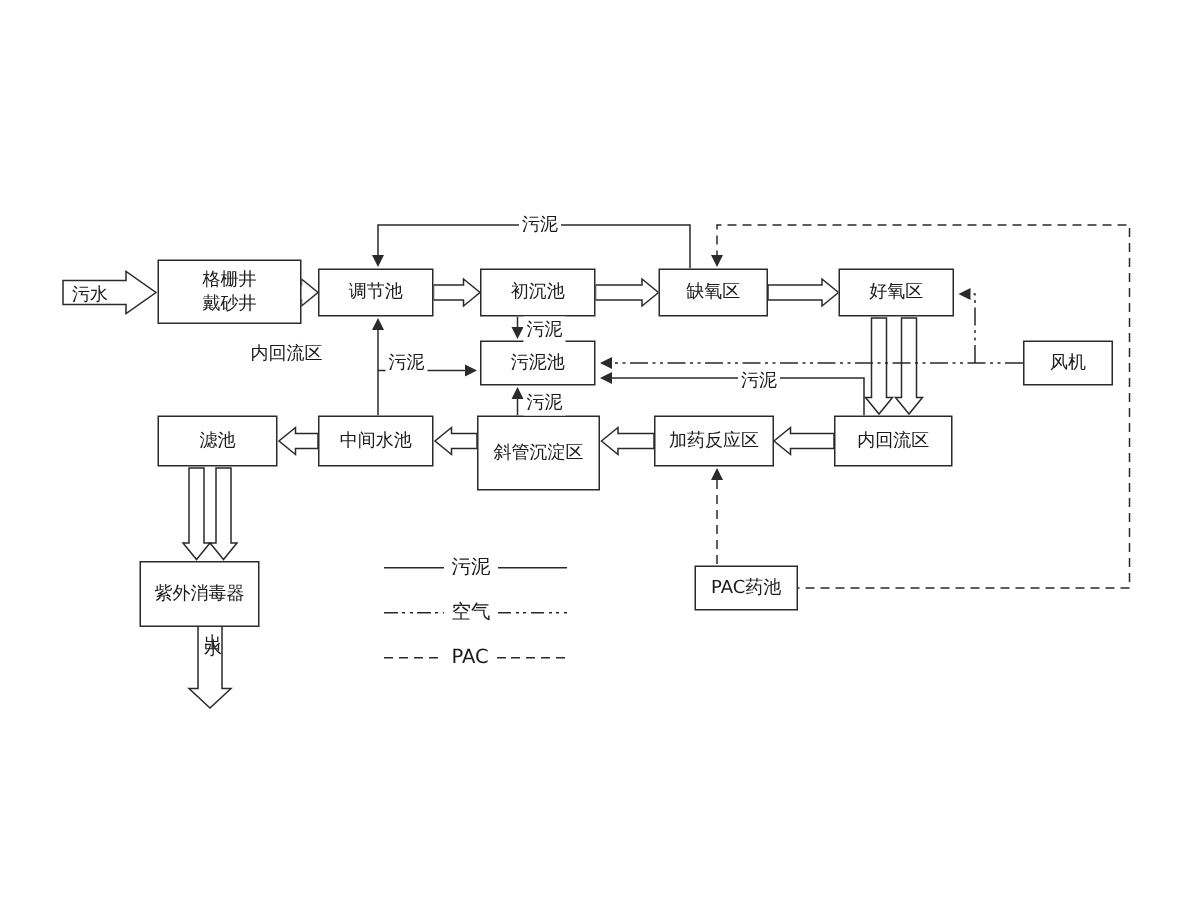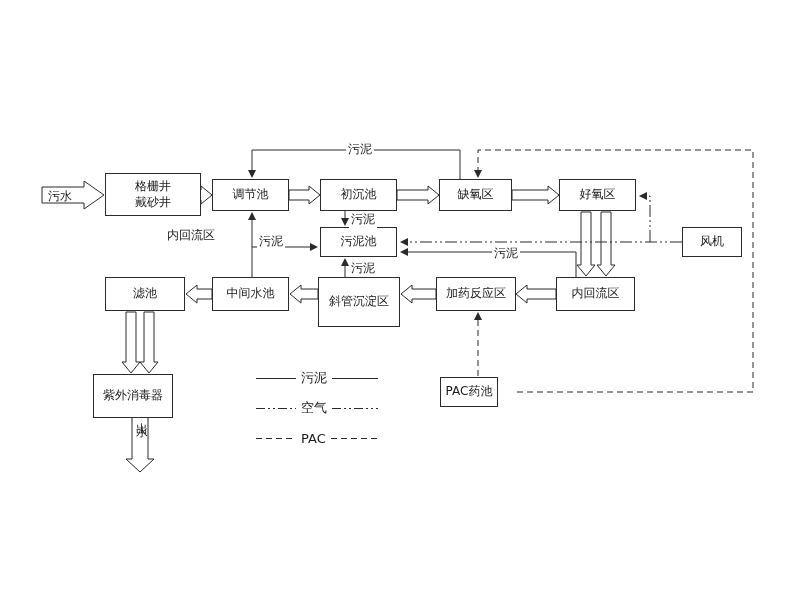--- a/index.html
+++ b/index.html
@@ -105,21 +105,21 @@
   <div class="box" style="left:439px;top:179px;width:73px;height:32px">缺氧区</div>
   <div class="box" style="left:559px;top:179px;width:77px;height:32px">好氧区</div>
   <div class="box" style="left:682px;top:227px;width:60px;height:30px">风机</div>
   <div class="box" style="left:320px;top:227px;width:77px;height:30px">污泥池</div>
   <div class="box" style="left:105px;top:277px;width:80px;height:34px">滤池</div>
   <div class="box" style="left:212px;top:277px;width:77px;height:34px">中间水池</div>
   <div class="box" style="left:318px;top:277px;width:82px;height:50px">斜管沉淀区</div>
   <div class="box" style="left:436px;top:277px;width:80px;height:34px">加药反应区</div>
   <div class="box" style="left:556px;top:277px;width:79px;height:34px">内回流区</div>
   <div class="box" style="left:93px;top:374px;width:80px;height:44px">紫外消毒器</div>
-  <div class="box" style="left:440px;top:377px;width:58px;height:30px">PAC药池</div>
+  <div class="box" style="left:463px;top:377px;width:69px;height:30px">PAC药池</div>
 
   <div class="lbl" style="left:48px;top:188px">污水</div>
   <div class="lbl bg" style="left:346px;top:141px">污泥</div>
   <div class="lbl bg" style="left:349px;top:211px">污泥</div>
   <div class="lbl bg" style="left:349px;top:260px">污泥</div>
   <div class="lbl bg" style="left:257px;top:233px">污泥</div>
   <div class="lbl bg" style="left:492px;top:245px">污泥</div>
   <div class="lbl" style="left:167px;top:227px">内回流区</div>
   <div class="lbl vertical" style="left:133px;top:413px">出水</div>
 

